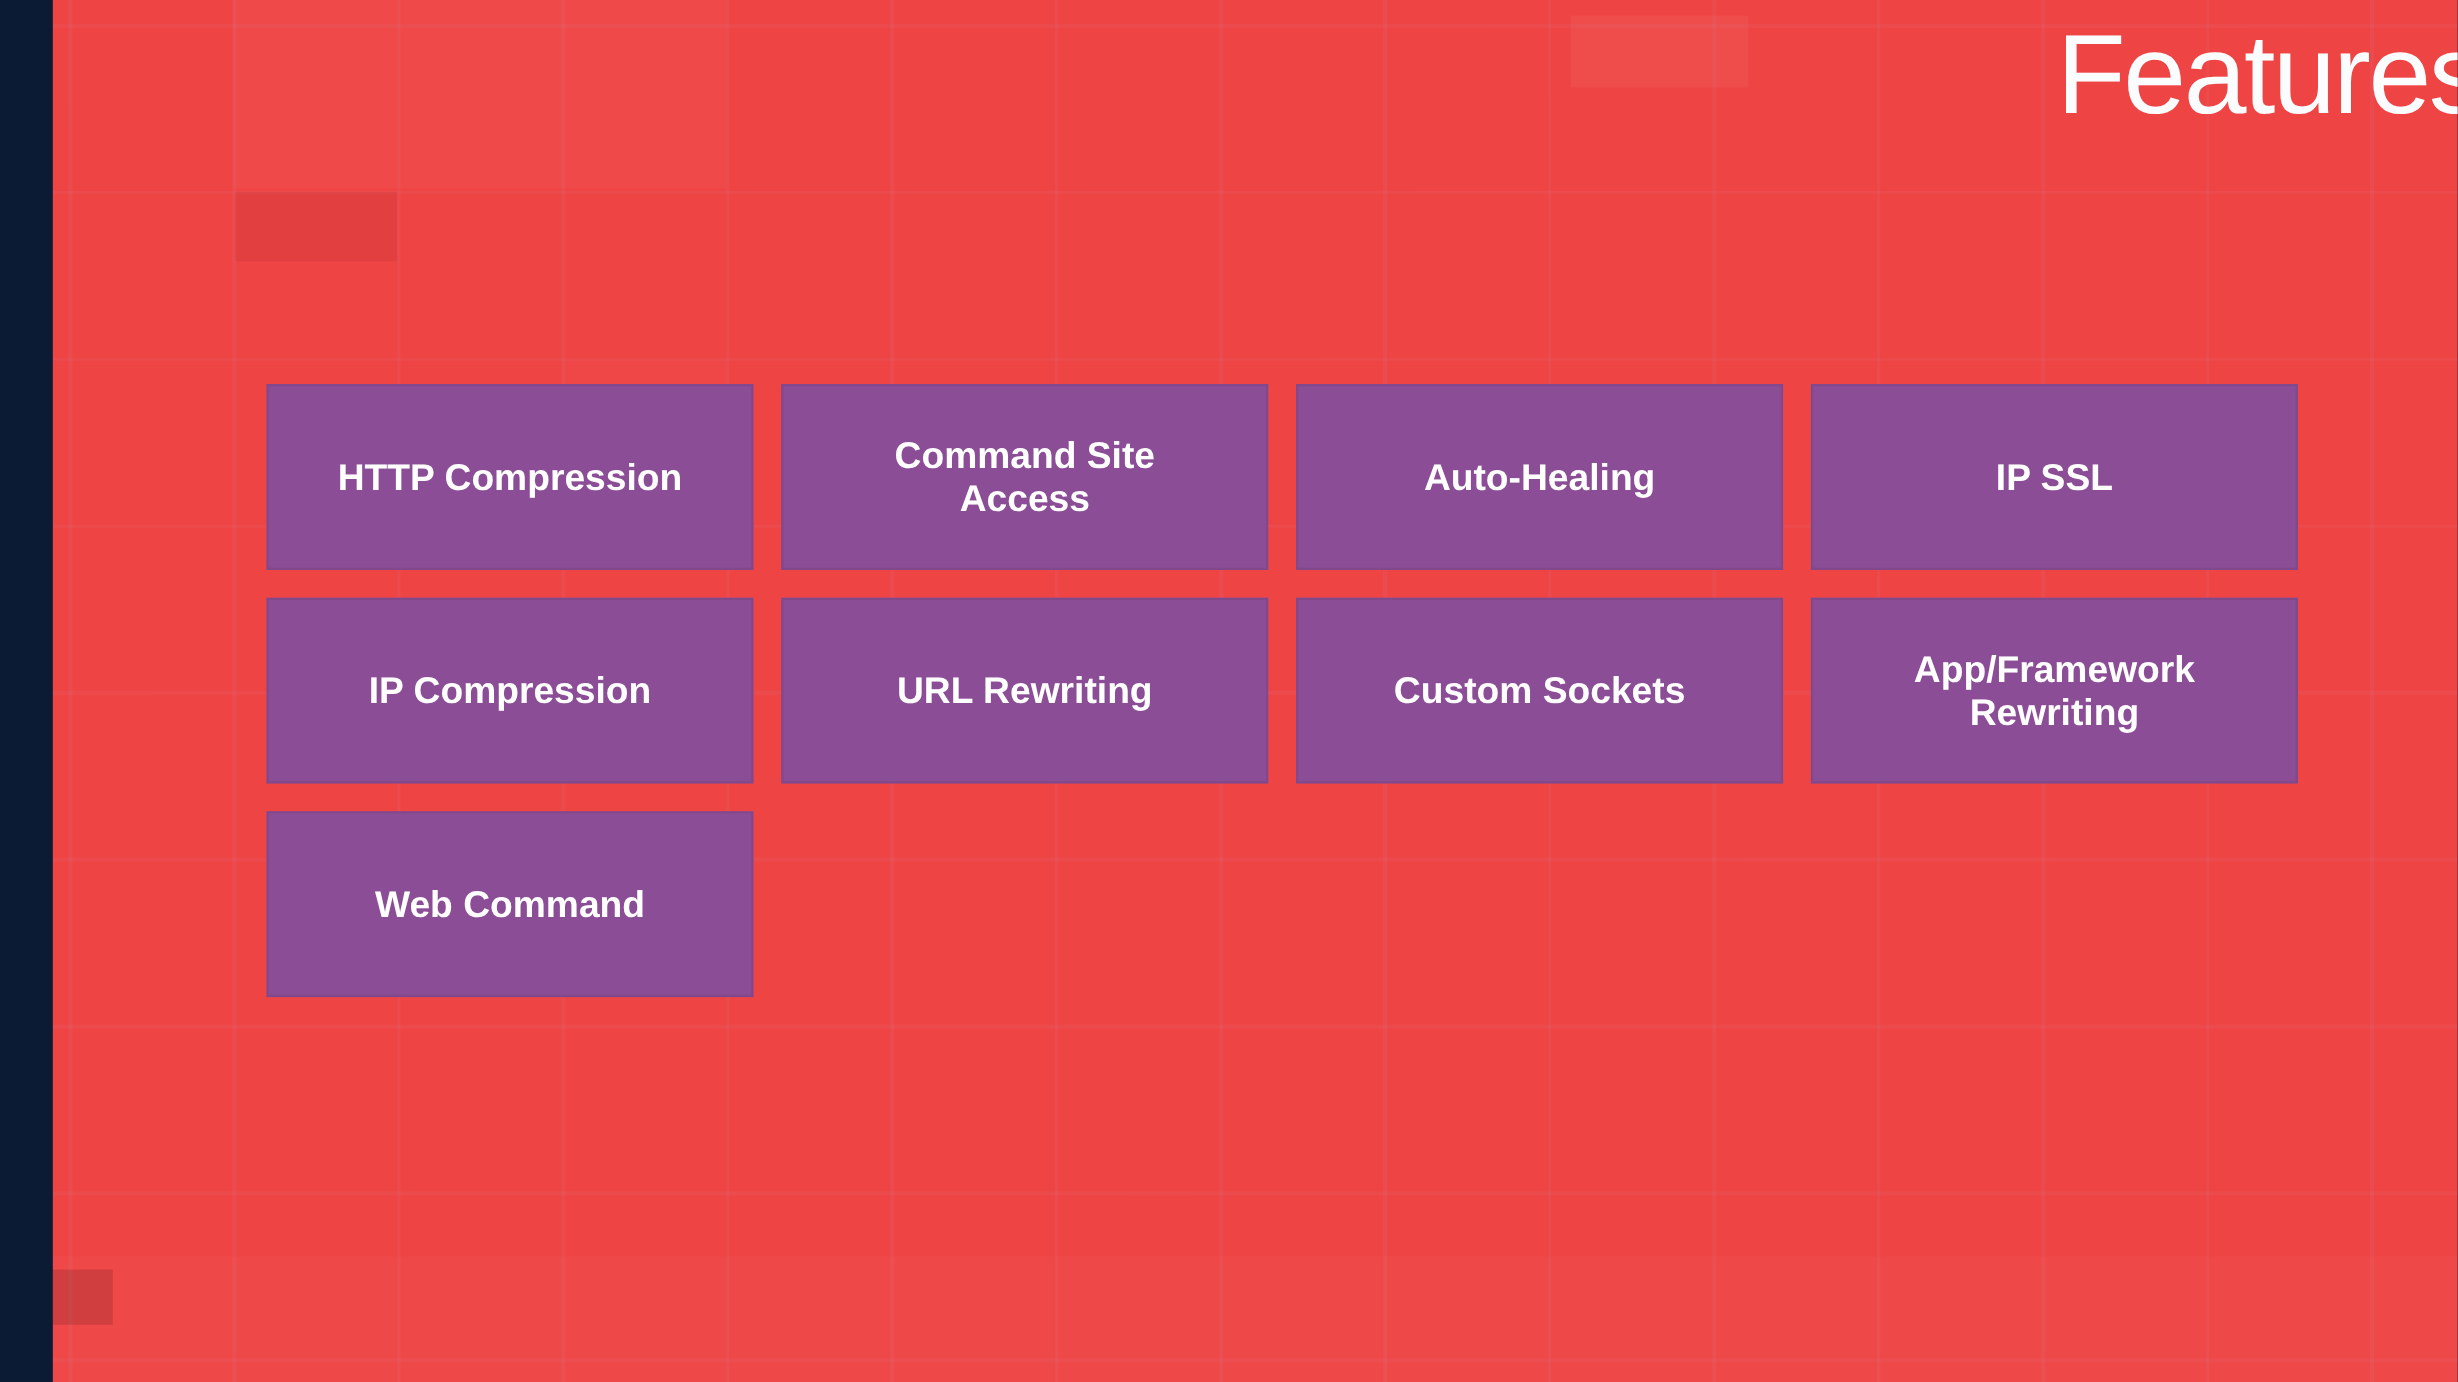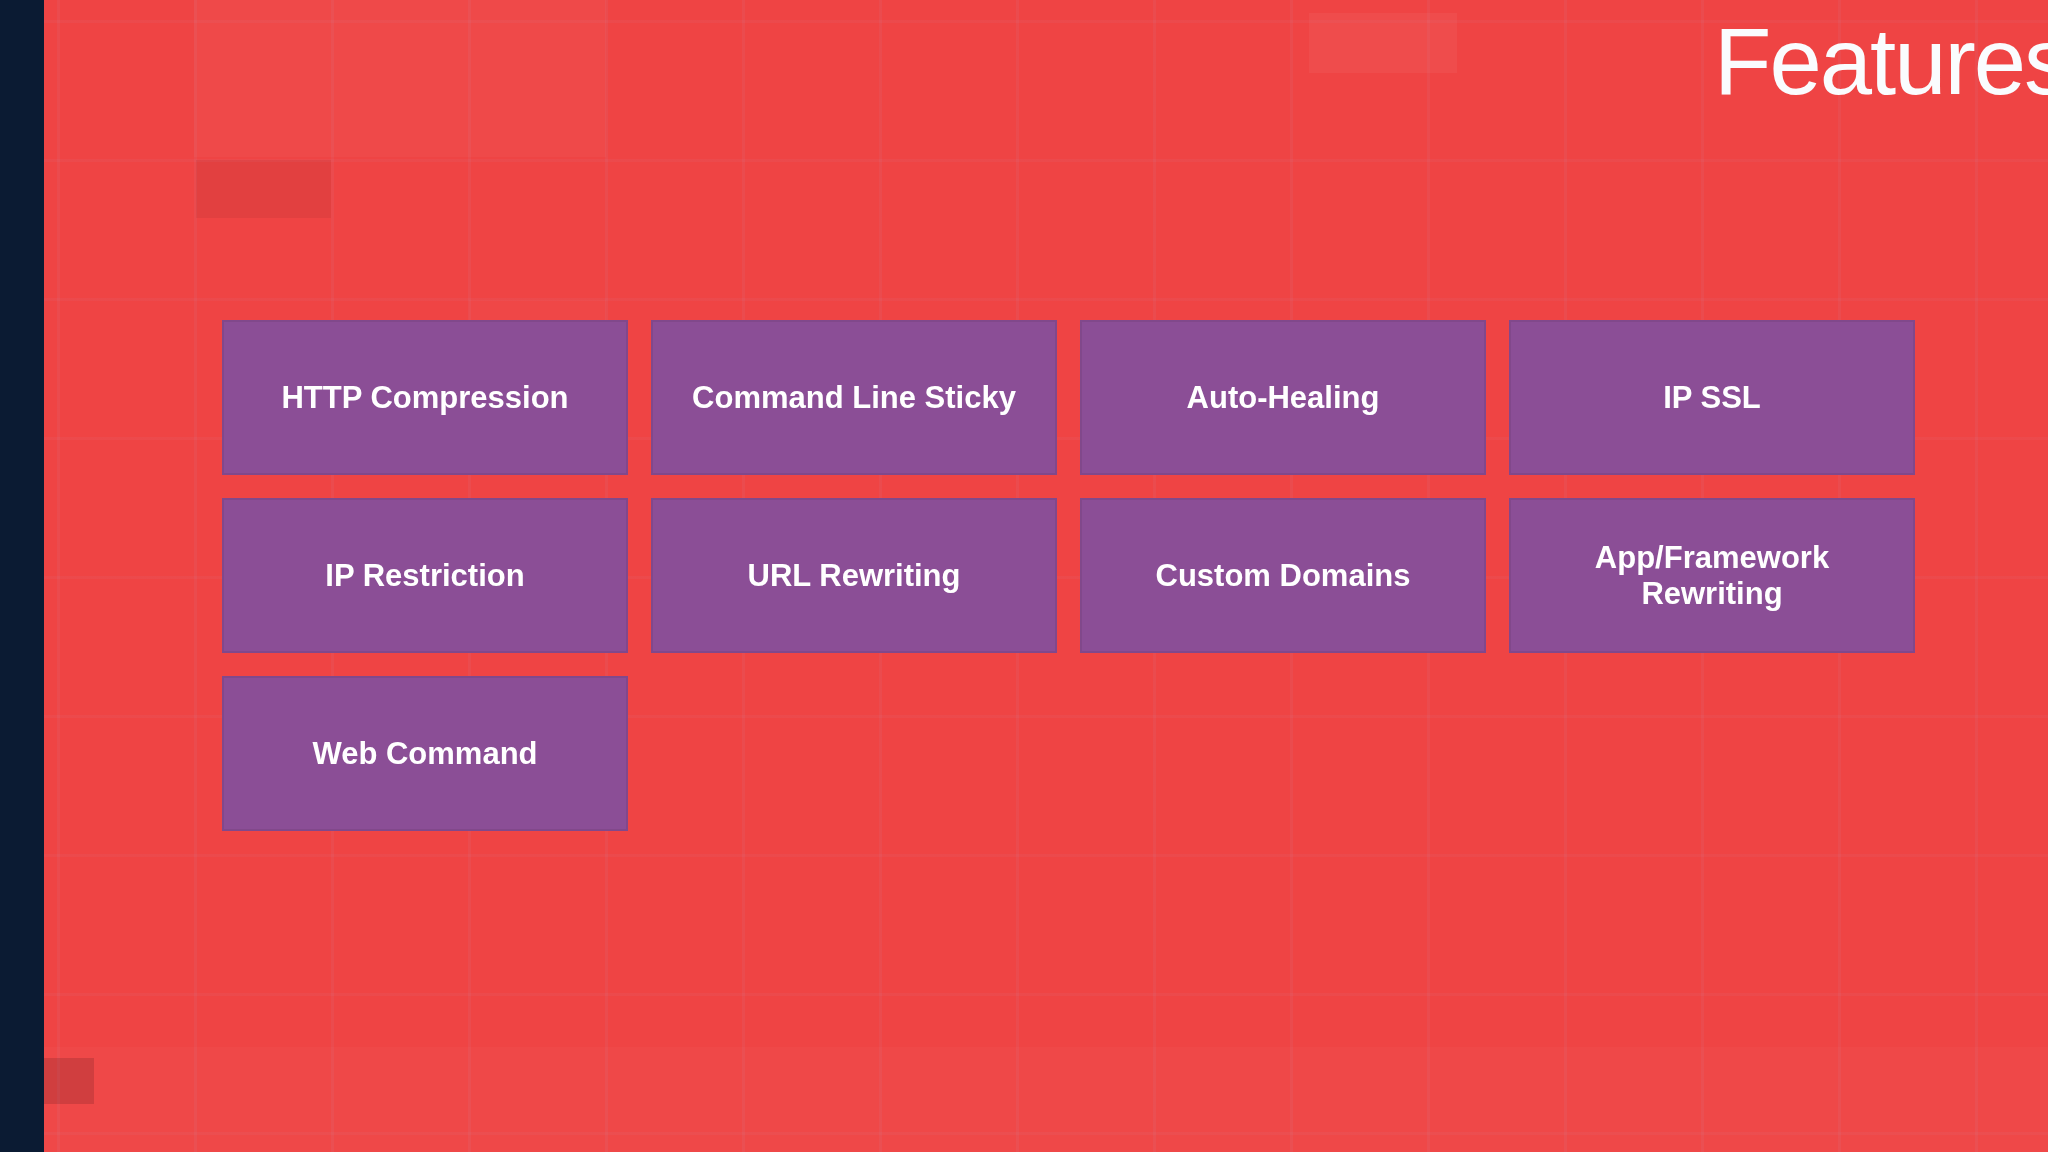--- a/index.html
+++ b/index.html
@@ -88,36 +88,36 @@
     <div class="patch p6"></div>
   </div>
 
   <h1 class="title">Features</h1>
 
   <div class="grid">
     <div class="tile">
       <span>HTTP Compression</span>
     </div>
     <div class="tile">
-      <span>Command Line Sticky</span>
+      <span>Command Site Access</span>
     </div>
     <div class="tile">
       <span>Auto-Healing</span>
     </div>
     <div class="tile">
       <span>IP SSL</span>
     </div>
     <div class="tile">
-      <span>IP Restriction</span>
+      <span>IP Compression</span>
     </div>
     <div class="tile">
       <span>URL Rewriting</span>
     </div>
     <div class="tile">
-      <span>Custom Domains</span>
+      <span>Custom Sockets</span>
     </div>
     <div class="tile">
       <span>App/Framework Rewriting</span>
     </div>
     <div class="tile">
       <span>Web Command</span>
     </div>
   </div>
 
 </div>

